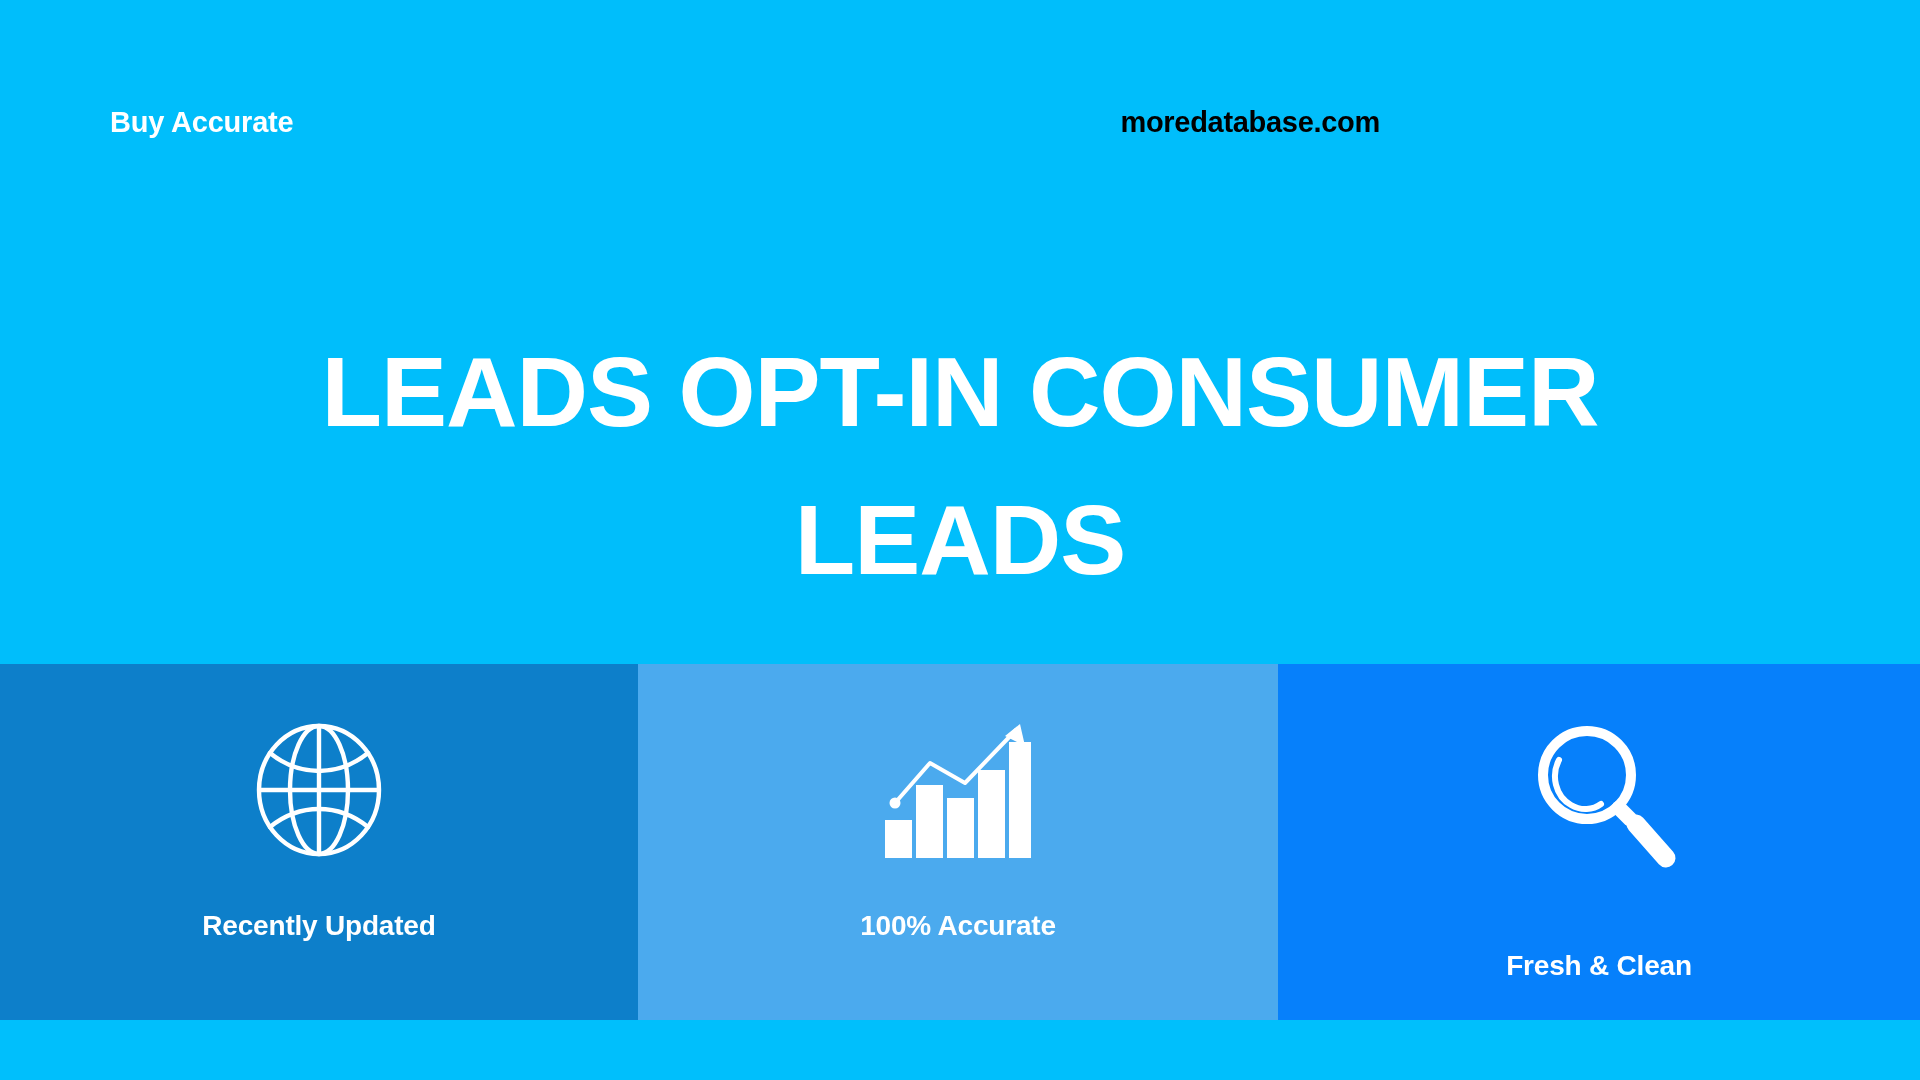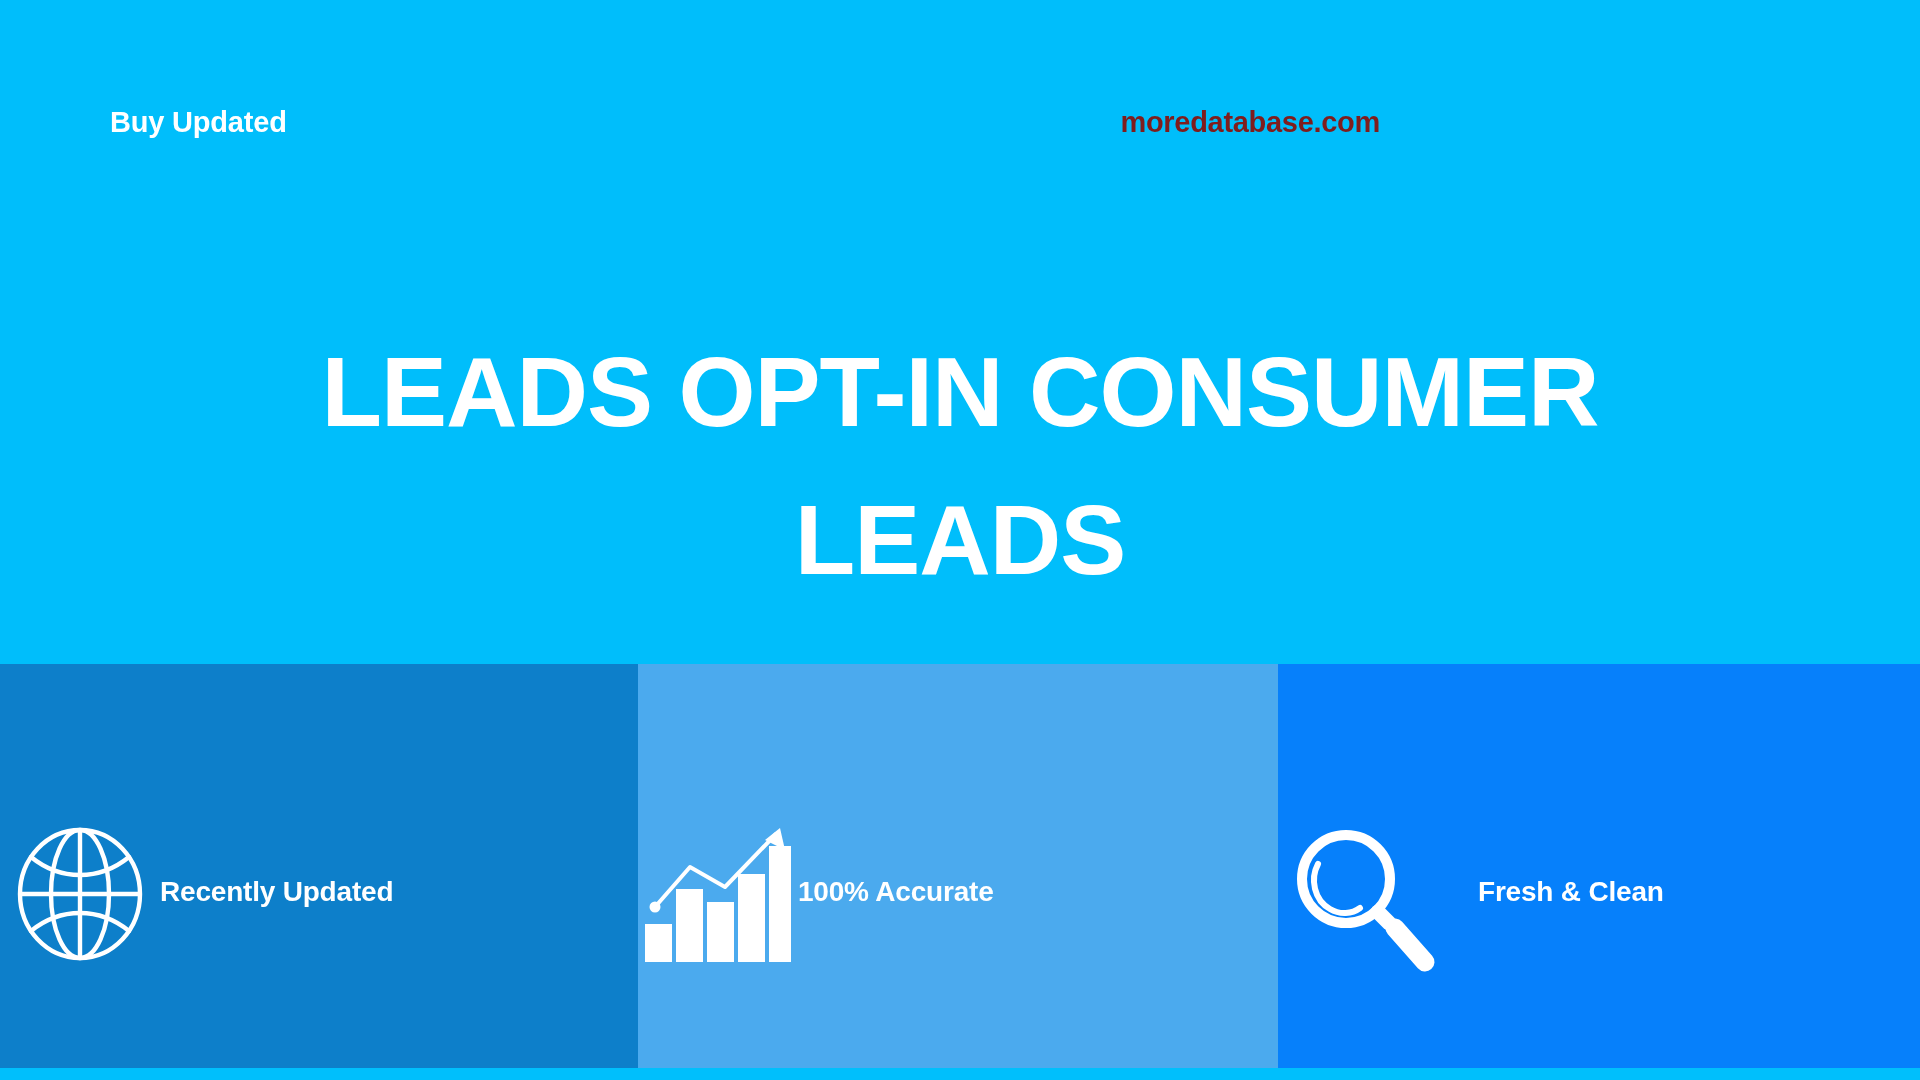--- a/index.html
+++ b/index.html
@@ -71,23 +71,23 @@
     position: absolute;
     left: 0;
     top: 664px;
     width: 1920px;
     height: 416px;
     display: flex;
   }
 
   .panel {
     position: relative;
-    height: 404px;
+    height: 356px;
     display: flex;
-    flex-direction: row;
+    flex-direction: column;
     align-items: center;
   }
   .panel-1 { width: 638px;  background: #0D7FCA; }
   .panel-2 { width: 640px;  background: #4BAAEE; }
   .panel-3 { width: 642px;  background: #0680FB; gap: 40px; }
 
   .panel-icon {
     margin-top: 56px;
     height: 140px;
     width: 160px;
@@ -108,24 +108,24 @@
 
   svg { display: block; overflow: visible; }
 </style>
 </head>
 <body>
 
 <div class="banner">
 
   <div class="hero">
 
-    <div class="brand">Buy Updated</div>
+    <div class="brand">Buy Accurate</div>
 
     <div class="site-wrap">
-      <span style="font-size:29px;font-weight:bold;color:#7f1d1d;letter-spacing:-0.3px;">moredatabase.com</span>
+      <span style="font-size:29px;font-weight:bold;color:#000000;letter-spacing:-0.3px;">moredatabase.com</span>
     </div>
 
     <div class="headline">LEADS OPT-IN CONSUMER LEADS</div>
   </div>
 
   <div class="features">
 
     <div class="panel panel-1">
       <div class="panel-icon">
         <svg width="126" height="134" viewBox="0 0 126 134" fill="none" stroke="#ffffff" stroke-width="4.4" stroke-linecap="round">

